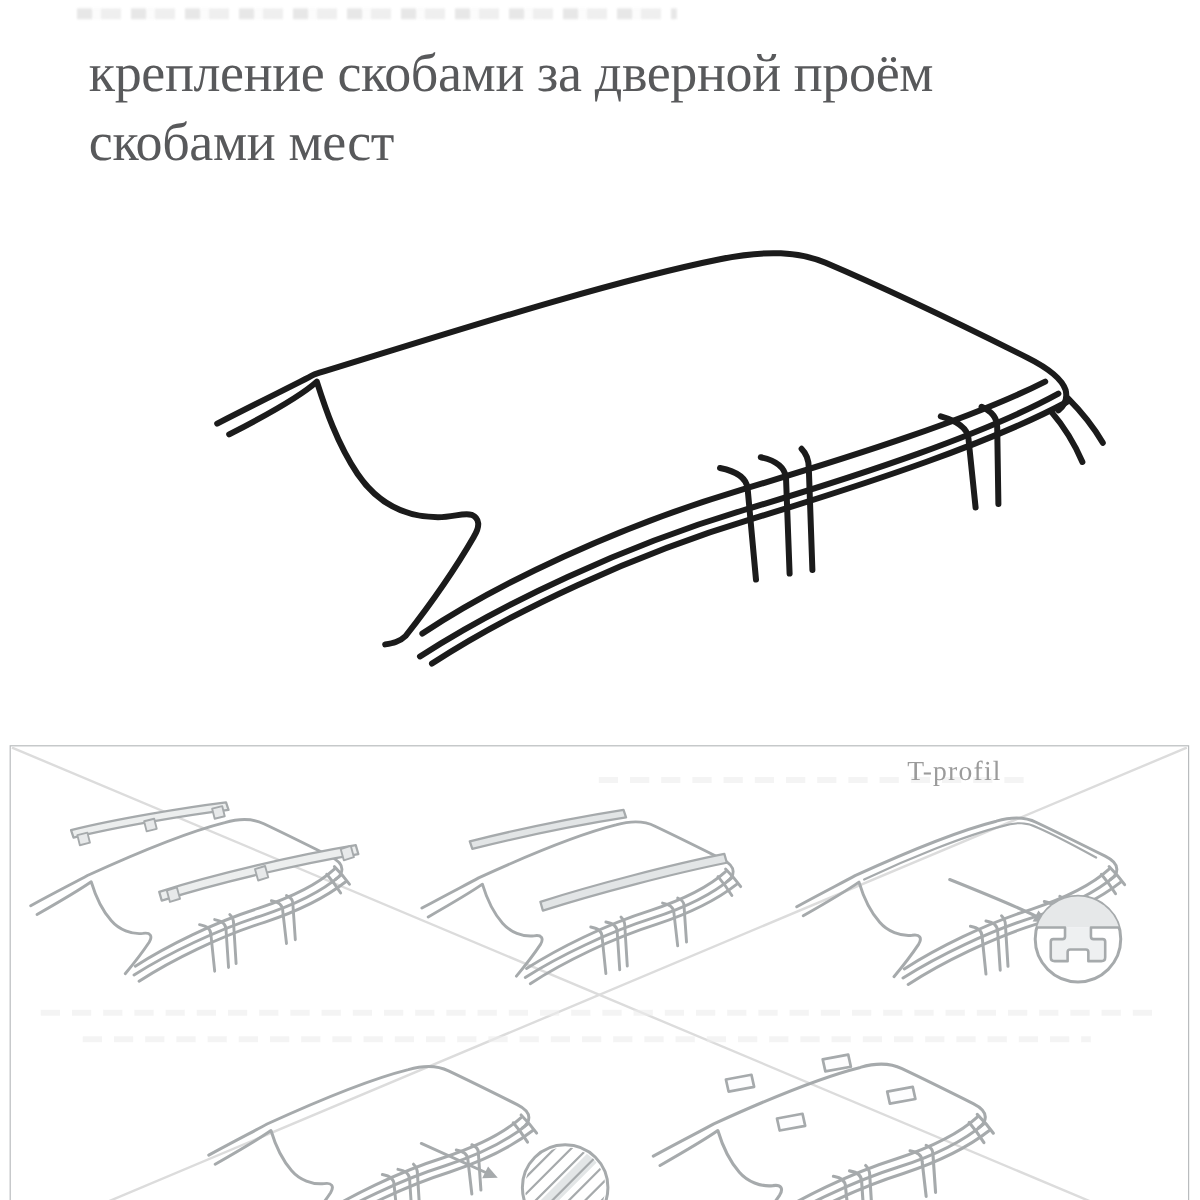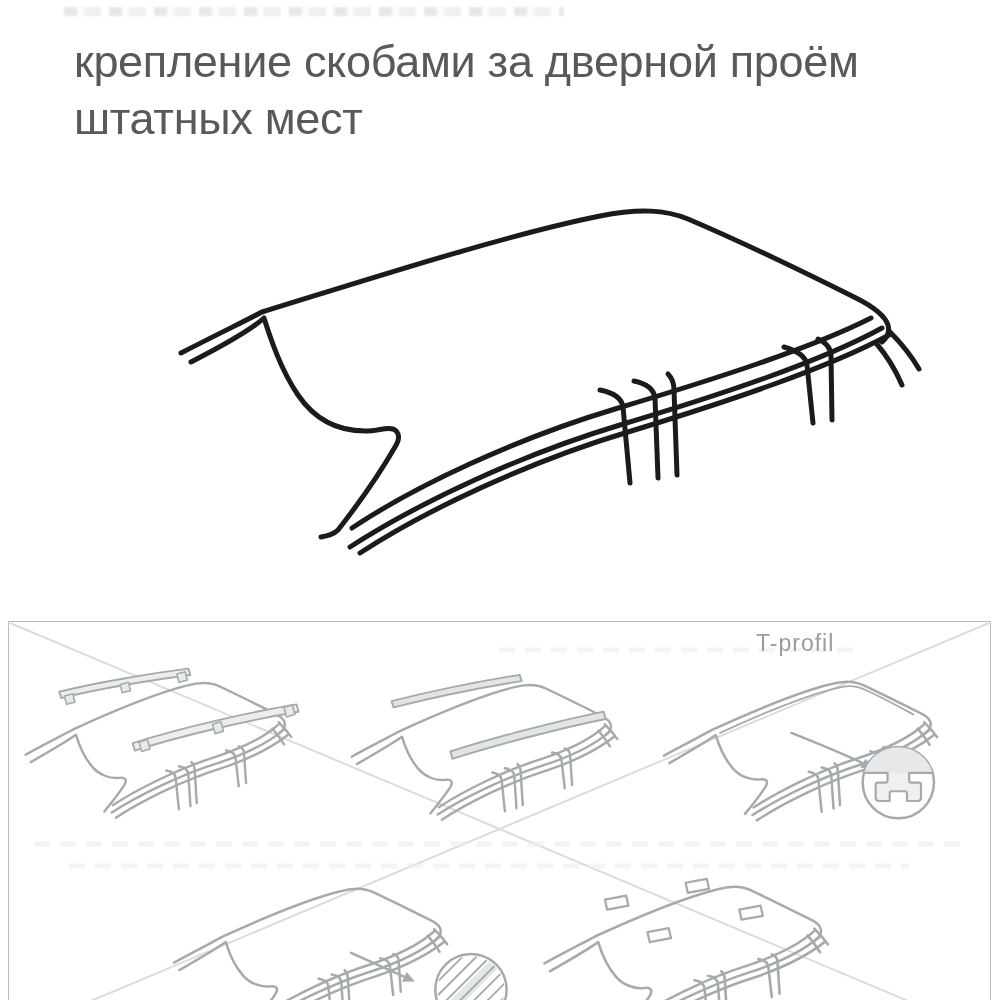--- a/index.html
+++ b/index.html
@@ -1,18 +1,18 @@
 <!DOCTYPE html>
 <html style="--c-heading_text: #58595b; --c-main_line_art: #1b1b1b; --c-panel_line_art: #a6aaac; --c-panel_border: #b9bcbe; --c-watermark_line: #dcdcdc; --c-label_text: #9b9b9b;"><head>
 <meta charset="utf-8">
 <style>
   html,body { margin:0; padding:0; background:#ffffff; }
   .page {
     position:relative; width:1000px; height:1000px; background:#ffffff;
-    overflow:hidden; font-family:Liberation Sans, sans-serif;
+    overflow:hidden; font-family:Liberation Serif, serif;
   }
   .wm-top {
     position:absolute; left:64px; top:7px; width:500px; height:9px;
     background:repeating-linear-gradient(90deg,
       rgba(150,150,150,.38) 0 13px, rgba(210,210,210,.12) 13px 20px,
       rgba(165,165,165,.30) 20px 37px, rgba(255,255,255,0) 37px 45px);
     filter:blur(1.1px); opacity:.6;
   }
   .heading {
     position:absolute; left:74px; top:33px; width:880px;
@@ -49,21 +49,21 @@
 </style>
 </head>
 <body>
 
 <div class="page">
 
   <div class="wm-top"></div>
 
   <div class="heading">
     <div>крепление скобами за дверной проём</div>
-    <div>штатных мест</div>
+    <div>скобами мест</div>
   </div>
 
   <svg class="main-art" viewBox="0 0 1000 400">
     <g>
 
       <path class="stroke-main" d="M 181,168 C 222,147 247,135 262,127 C 360,97 505,50 600,31 C 640,23 666,25 688,34 C 742,57 818,94 856,113 C 874,122 885,131 888,140 C 890,148 887,153 882,157"></path>
 
       <path class="stroke-main" d="M 191,177 C 230,157 252,144 264,133 C 271,155 281,185 298,210 C 313,232 335,246 365,246 C 378,246 386,242 393,244 C 400,247 400,254 395,262 C 380,288 356,322 338,345 C 333,350 327,351 321,352"></path>
     </g>
     <g>

